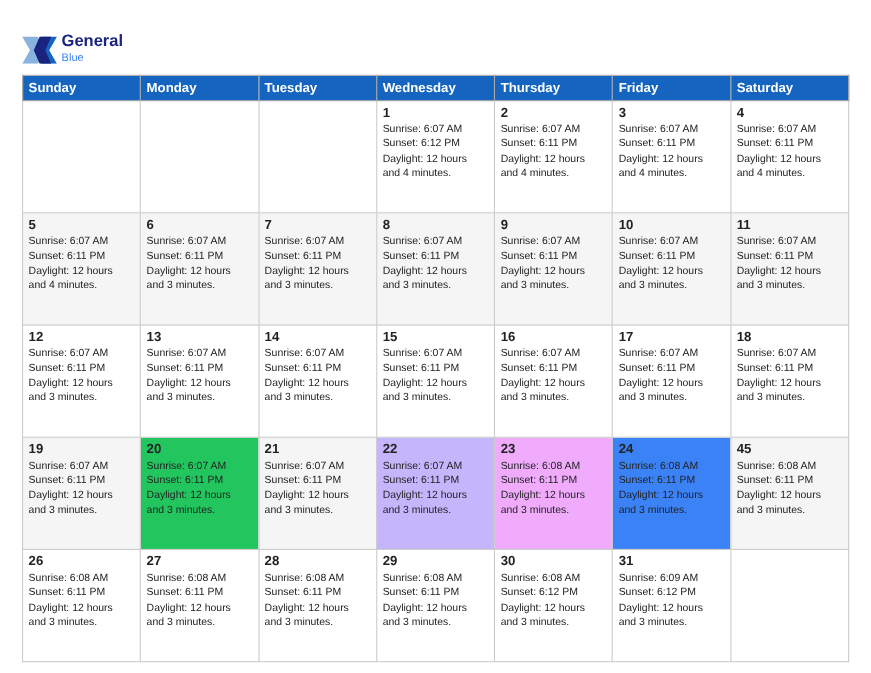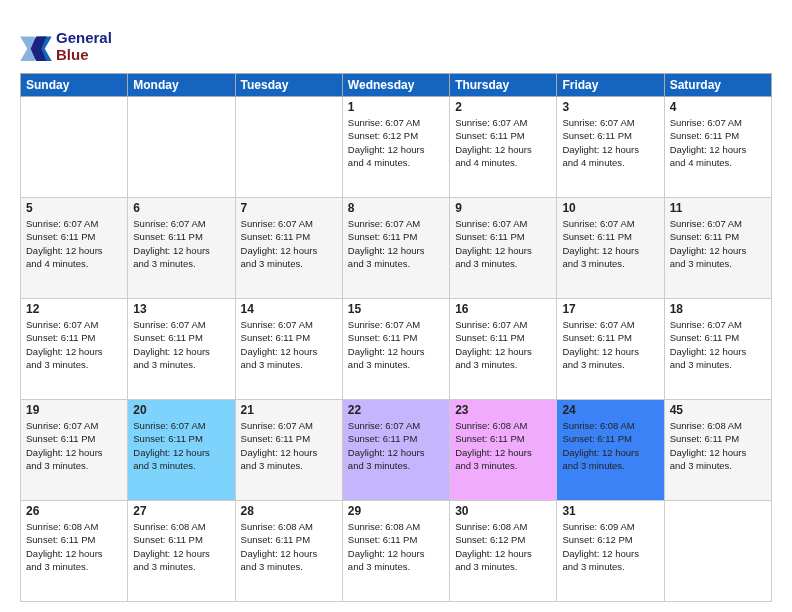--- a/index.html
+++ b/index.html
@@ -95,21 +95,21 @@
   <div class="header">
     <div class="logo">
       <svg class="logo-icon" viewBox="0 0 36 32">
         <rect x="0" y="0" width="36" height="32" fill="white"></rect>
         <polygon points="20,4 36,4 28,18 36,32 20,32 12,18" fill="#1565c0"></polygon>
         <polygon points="0,4 16,4 24,18 16,32 0,32 8,18" fill="#1565c0" opacity="0.5"></polygon>
         <polygon points="18,4 30,4 24,18 30,32 18,32 12,18" fill="#1a237e"></polygon>
       </svg>
       <div>
         <div style="font-size:15px;font-weight:bold;color:#1a237e;line-height:1.1;">General</div>
-        <div style="font-size:15px;font-weight:bold;color:#7f1d1d;line-height:1.1;">Blue</div>
+        <div style="font-size:10px;font-weight:normal;color:#3b82f6;line-height:1.1;">Blue</div>
       </div>
     </div>
     <div class="title-area">
       <div class="month-title"></div>
       <div class="subtitle"></div>
     </div>
   </div>
 
   <table class="calendar">
     <thead>
@@ -260,21 +260,21 @@
           </td>
         </tr>
         <tr>
           <td style="background: rgb(245, 245, 245);">
             <span class="day-num">19</span>
             <div class="day-info" style="white-space: pre-line;">Sunrise: 6:07 AM
 Sunset: 6:11 PM
 Daylight: 12 hours
 and 3 minutes.</div>
           </td>
-          <td style="background: #7dd3fc;">
+          <td style="background: #22c55e;">
             <span class="day-num">20</span>
             <div class="day-info" style="white-space: pre-line;">Sunrise: 6:07 AM
 Sunset: 6:11 PM
 Daylight: 12 hours
 and 3 minutes.</div>
           </td>
           <td style="background: rgb(245, 245, 245);">
             <span class="day-num">21</span>
             <div class="day-info" style="white-space: pre-line;">Sunrise: 6:07 AM
 Sunset: 6:11 PM

